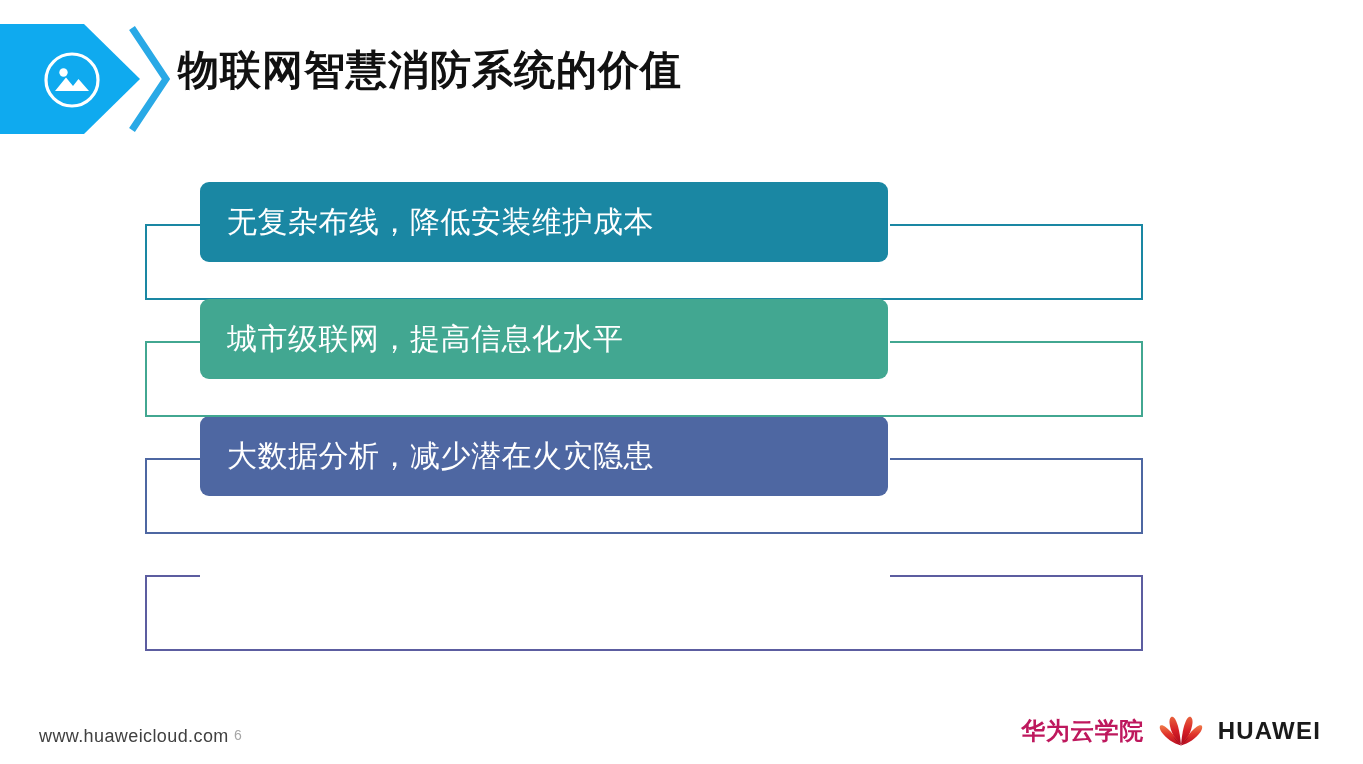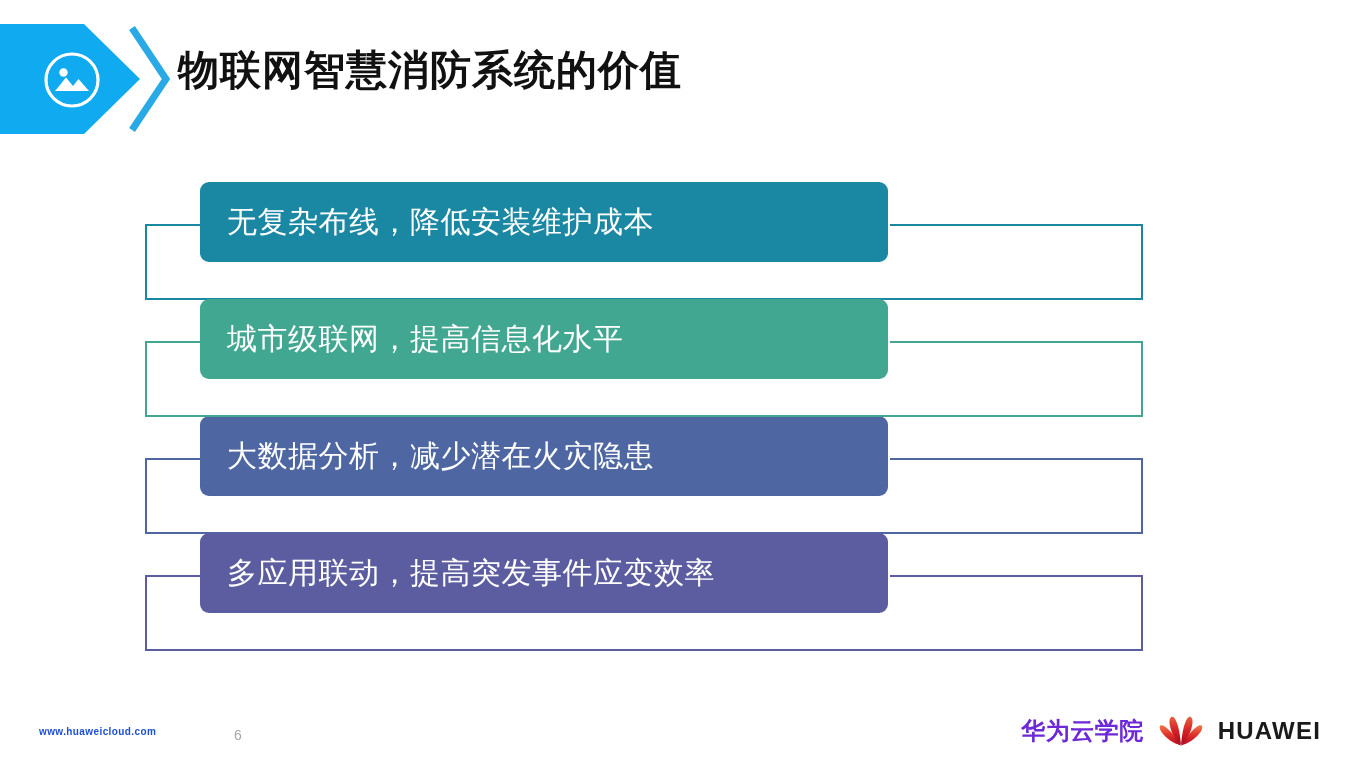--- a/index.html
+++ b/index.html
@@ -116,23 +116,23 @@
     line-height: 40px;
     letter-spacing: 0.5px;
     white-space: nowrap;
   }
 
   
   .footer-url {
     position: absolute;
     left: 39px;
     top: 726px;
-    font-size: 10px;
-    font-weight: bold;
-    color: #1d4ed8;
+    font-size: 18px;
+    font-weight: normal;
+    color: #404040;
     letter-spacing: 0.4px;
   }
   .footer-page {
     position: absolute;
     left: 234px;
     top: 727px;
     font-size: 14px;
     color: #A6A6A6;
   }
   .brand {
@@ -140,21 +140,21 @@
     right: 42px;
     top: 710px;
     height: 42px;
     display: flex;
     align-items: center;
     gap: 11px;
   }
   .brand-cn {
     font-size: 24px;
     font-weight: bold;
-    color: #6d28d9;
+    color: #be185d;
     letter-spacing: 0.5px;
     line-height: 30px;
   }
   .brand-mark {
     width: 52px;
     height: 34px;
   }
   .brand-mark svg { display: block; }
   .brand-en {
     font-size: 24px;
@@ -211,23 +211,20 @@
       <div class="row-outline"></div>
       <div class="row-mask"></div>
       <div class="row-pill">
         <div class="row-text">城市级联网，提高信息化水平</div>
       </div>
     </div>
 
     <div class="row" style="top:533px; color:#5C5DA0;">
       <div class="row-outline"></div>
       <div class="row-mask"></div>
-      <div class="row-pill">
-        <div class="row-text">多应用联动，提高突发事件应变效率</div>
-      </div>
     </div>
 
   </div>
 
   <div class="footer-url">www.huaweicloud.com</div>
   <div class="footer-page">6</div>
 
   <div class="brand">
     <div class="brand-cn">华为云学院</div>
     <div class="brand-mark">

